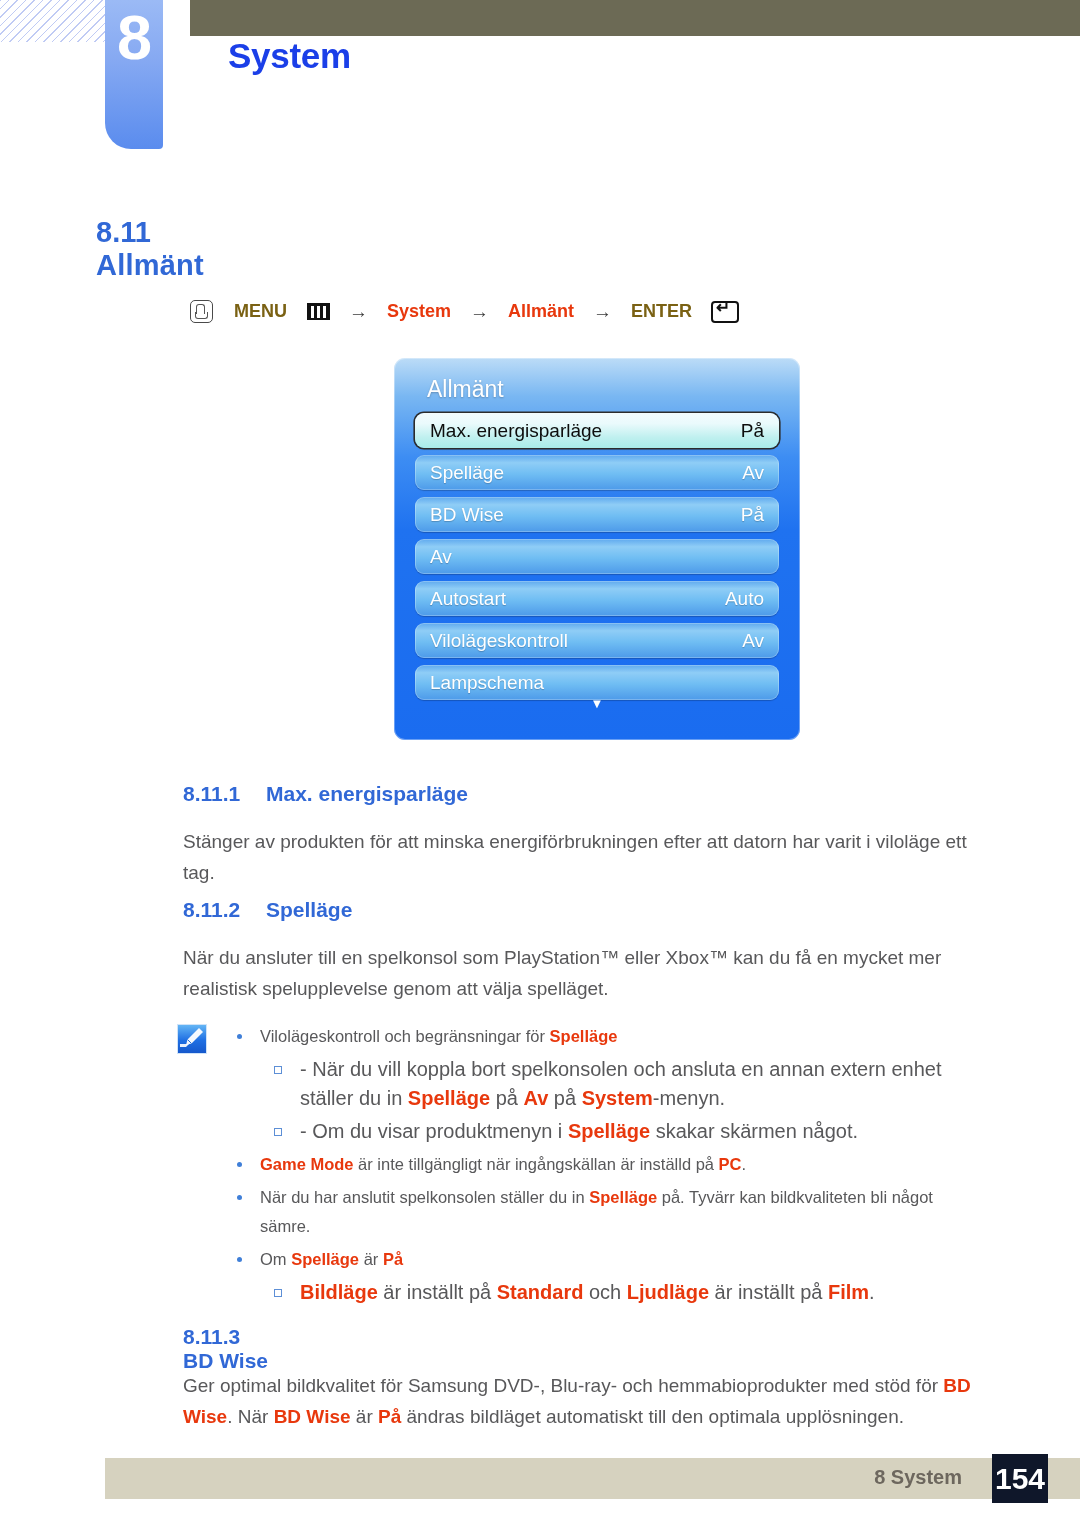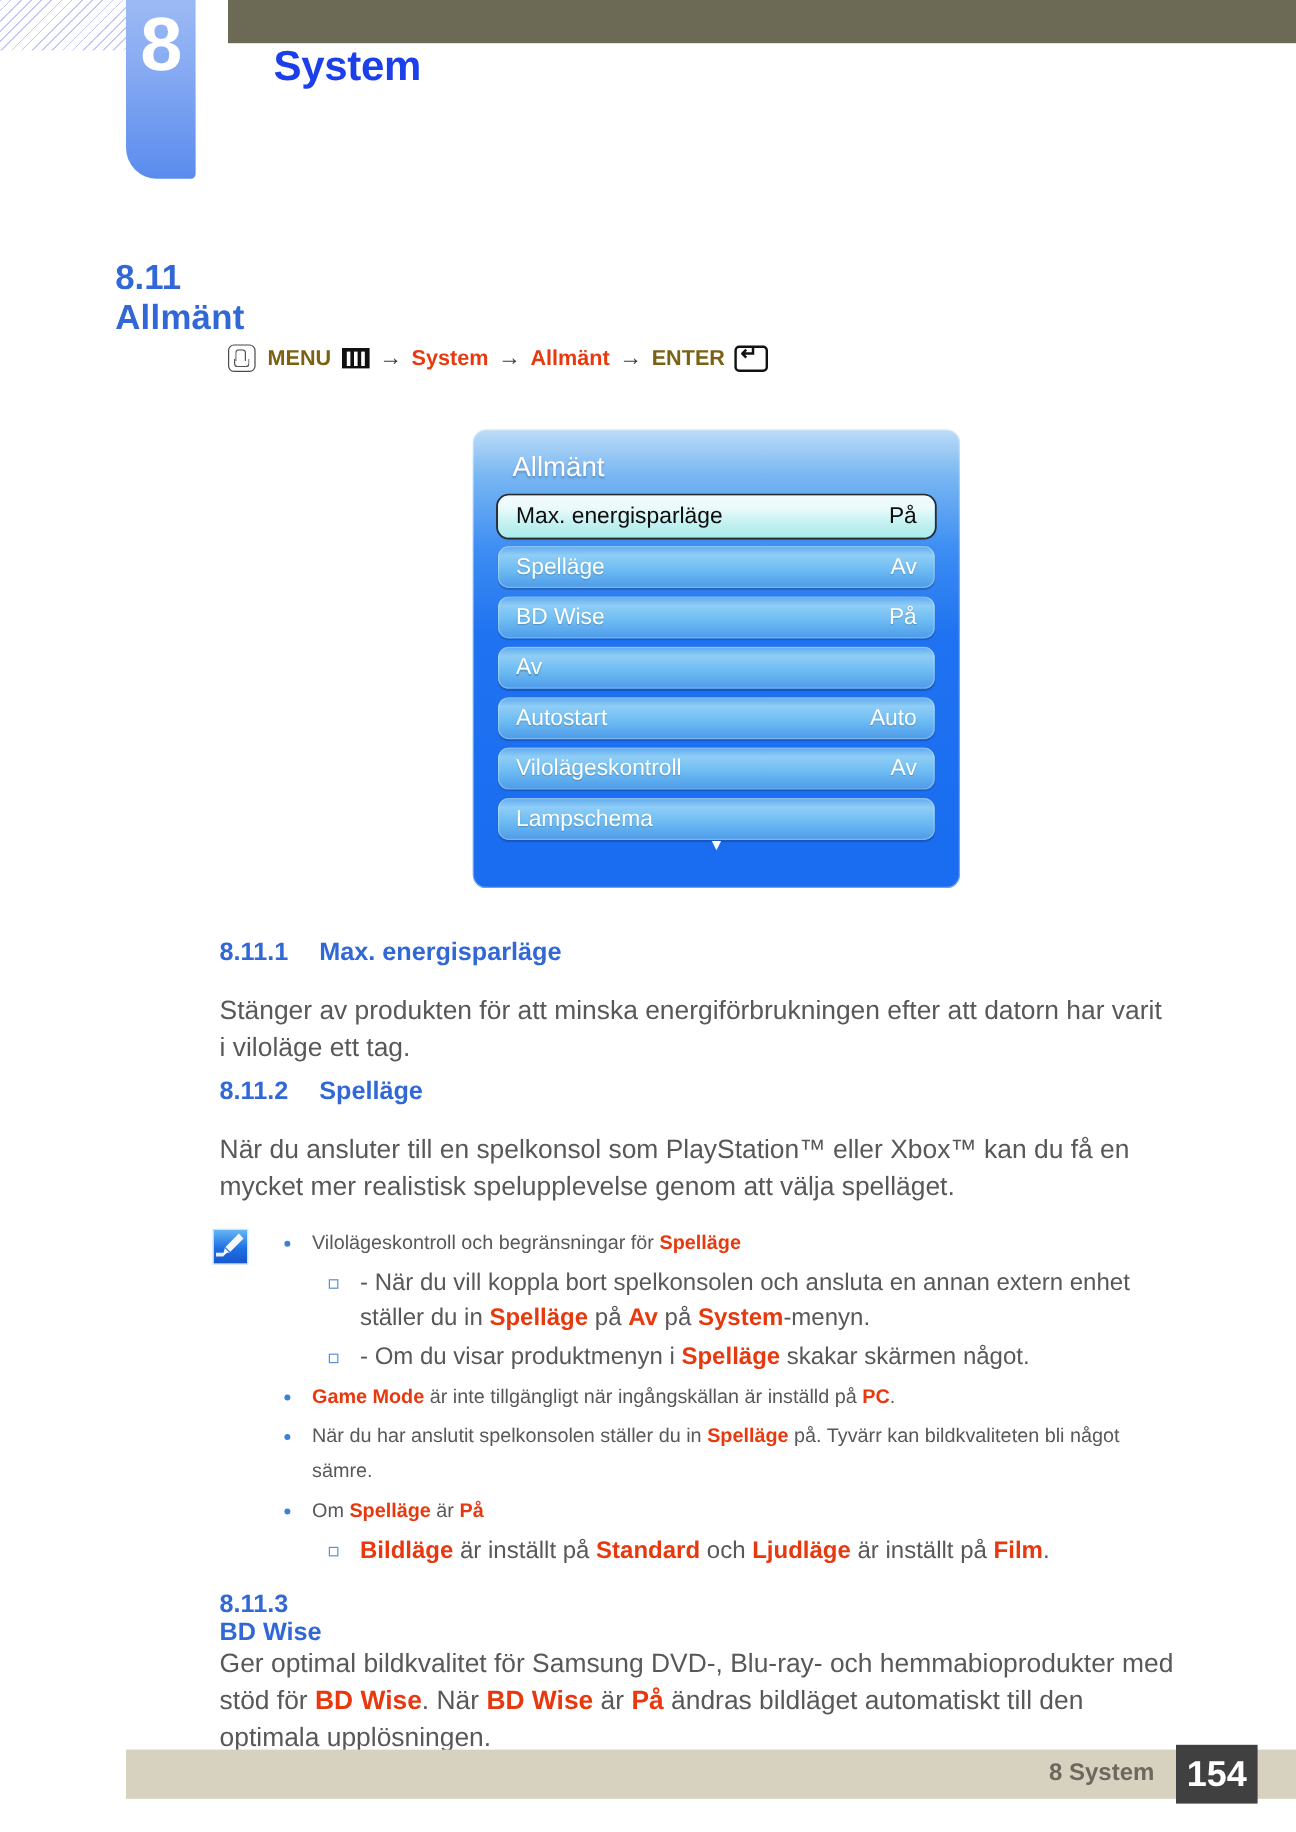--- a/index.html
+++ b/index.html
@@ -58,22 +58,22 @@
     position:absolute; left:96px; top:216px;
     display:flex; align-items:baseline;
     color:#3168d6;
     font-size:29px; font-weight:bold;flex-direction:column;
   }
   .h1-num { width:88px; }
   .h1-text { letter-spacing:0.2px; }
 
   
   .crumb {
-    position:absolute; left:190px; top:287px;
-    display:flex; align-items:center; gap:7px;
+    position:absolute; left:190px; top:300px;
+    display:flex; align-items:center; gap:18px;
     font-size:18px; font-weight:bold;
     white-space:nowrap;
   }
   .crumb .gold { color:#7a6113; }
   .crumb .red  { color:#e8380d; }
   .crumb .arr  { color:#3a3a3a; font-weight:normal; font-size:19px; padding:0 1px;}
 
   .ico-hand {
     display:inline-block; width:21px; height:21px;
     border:1.6px solid #4a4a4a; border-radius:5px;
@@ -152,21 +152,21 @@
   .h2-row {
     position:absolute;
     display:flex; align-items:baseline;
     color:#3168d6; font-size:21px; font-weight:bold;
   }
   .h2-num { width:83px; }
 
   
   .para {
     position:absolute;
-    color:#58585a; font-size:22px; line-height:31px;
+    color:#58585a; font-size:19px; line-height:31px;
     width:790px;
   }
   .para b { color:#e8380d; font-weight:bold; }
 
   
   .note-icon {
     position:absolute; left:177px; top:1024px;
     width:28px; height:28px;
     background:linear-gradient(to bottom,#63b5f5 0%, #1f6fe3 55%, #1558cc 100%);
     border:1px solid #cfe3f8;
@@ -203,22 +203,22 @@
   .footer-bar {
     position:absolute; left:105px; bottom:28px; right:0; height:41px;
     background:#d6d2bf;
   }
   .footer-label {
     position:absolute; right:118px; bottom:38px;
     color:#6d675e; font-size:20px; font-weight:bold;
   }
   .footer-page {
     position:absolute; right:32px; bottom:24px;
-    width:68px; height:49px;
-    background:#404040;
+    width:56px; height:49px;
+    background:#0f172a;
     color:#ffffff; font-size:30px; font-weight:bold;
     display:flex; align-items:center; justify-content:center;margin-top:16px;
   }
 </style>
 </head>
 <body>
 
 <div class="hatch"></div>
 <div class="olive-bar"></div>
 

